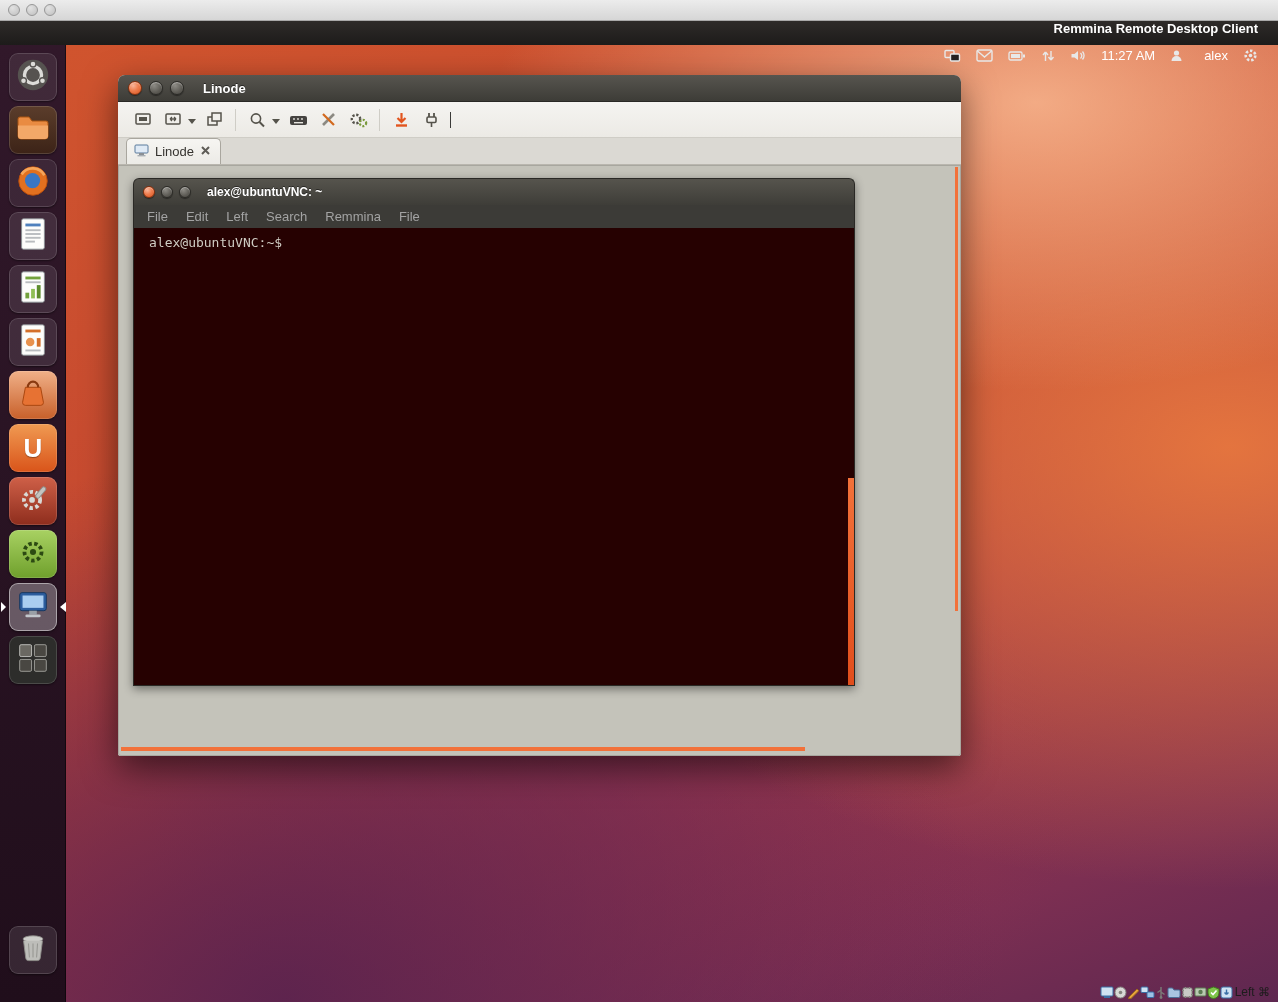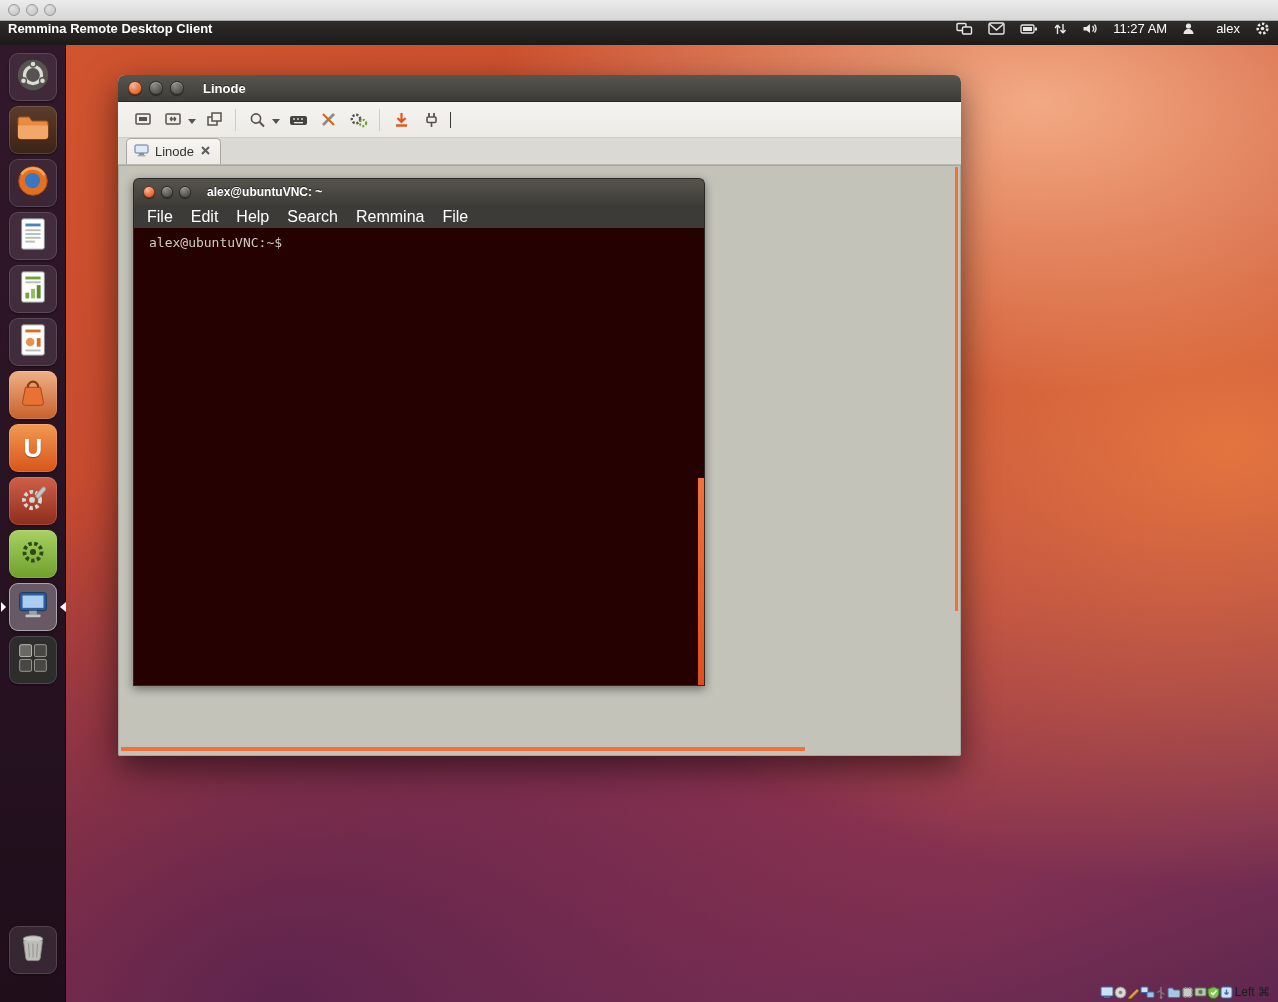--- a/index.html
+++ b/index.html
@@ -8,24 +8,24 @@
 
   
   .vm-titlebar { position:absolute; left:0; top:0; width:1278px; height:21px;
     background:linear-gradient(#ececec,#d6d6d6); border-bottom:1px solid #a9a9a9; z-index:50; }
   .traffic { position:absolute; left:8px; top:4px; display:flex; gap:6px; }
   .tl { width:12px; height:12px; border-radius:50%; background:radial-gradient(circle at 35% 30%, #e2e2e2, #bfbfbf); border:1px solid #979797; }
   .vm-title { position:absolute; left:0; right:0; top:3px; text-align:center; font-size:12px; color:#474747; }
 
   
   .top-panel { position:absolute; left:0; top:21px; width:1278px; height:24px;
-    background:linear-gradient(#2e2b29,#1d1b1a); color:#fff; display:flex; align-items:flex-start;
-    padding:0 8px; z-index:40; }
+    background:linear-gradient(#2e2b29,#1d1b1a); color:#fff; display:flex; align-items:flex-end;
+    padding:0 20px; z-index:40;flex-direction:column; }
   .panel-title { font-weight:bold; font-size:13px; }
-  .panel-right { margin-left:auto; display:flex; align-items:center; gap:15px; }
+  .panel-right { margin-left:auto; display:flex; align-items:center; gap:15px;margin-top:12px; }
   .p-ico { display:flex; align-items:center; }
   .panel-time { font-size:13px; }
   .panel-user-wrap { display:flex; align-items:center; gap:21px; font-size:13px; }
 
   
   .launcher { position:absolute; left:0; top:45px; width:66px; height:957px;
     background:linear-gradient(180deg,#31182a,#200e1b); border-right:1px solid rgba(0,0,0,.5);
     padding-top:3px; z-index:30; }
   .l-item { position:relative; width:66px; height:48px; margin:5px 0; }
   .tile { width:48px; height:48px; margin:0 auto; border-radius:9px; display:flex; align-items:center; justify-content:center;
@@ -80,30 +80,30 @@
   .tab { display:flex; align-items:center; gap:6px; background:linear-gradient(#f6f5f2,#ecebe6);
     border:1px solid #a9a69e; border-bottom:none; border-radius:5px 5px 0 0; padding:4px 9px 4px 7px;
     font-size:13px; color:#35332f; height:26px; }
 
   .r-content { position:absolute; left:0; top:90px; width:843px; height:591px; background:#c4c3ba;
     box-shadow: inset 0 0 0 1px #a8a79f; border-radius:0 0 3px 3px; overflow:hidden; }
   .content-vscroll { position:absolute; right:3px; top:2px; width:3px; height:444px; background:#f2713a; }
   .content-hscroll { position:absolute; left:3px; bottom:5px; width:684px; height:4px; background:#f2713a; }
 
   
-  .terminal-window { position:absolute; left:15px; top:13px; width:572px; height:508px;
+  .terminal-window { position:absolute; left:15px; top:13px; width:722px; height:508px;
     border-radius:6px 6px 0 0; box-shadow:0 3px 10px rgba(0,0,0,.45); }
   .t-titlebar { height:27px; border-radius:6px 6px 0 0;
     background:linear-gradient(#56544d,#3e3d38); border:1px solid #2a2925; border-bottom:none;
     display:flex; align-items:center; padding:0 9px; gap:6px; }
   .wbtn.sm { width:12px; height:12px; }
   .t-title { color:#fff; font-weight:bold; font-size:12px; margin-left:10px; text-shadow:0 -1px 0 rgba(0,0,0,.5); }
   .t-menubar { height:23px; background:#3c3b37; border-left:1px solid #2a2925; border-right:1px solid #2a2925;
     display:flex; align-items:center; padding-left:4px; }
-  .menu-item { color:#ffffff; font-size:16px; padding:2px 9px; }
+  .menu-item { color:#a3a3a3; font-size:13px; padding:2px 9px; }
   .t-body { position:relative; height:458px; background:#260101;
     border-left:1px solid #2a2925; border-right:1px solid #2a2925; border-bottom:1px solid #2a2925;
     padding:5px 7px; }
   .prompt { color:#cfccc3; font-family:"DejaVu Sans Mono", monospace; font-size:13px; white-space:pre;margin-left:8px; }
   .term-scroll { position:absolute; right:0; bottom:0; width:6px; height:207px;
     background:linear-gradient(#f2713a,#e14e1c); }
 
   
   .vbox-status { position:absolute; right:8px; bottom:3px; display:flex; align-items:center; z-index:20; }
   .st-ico { display:flex; align-items:center; }
@@ -423,21 +423,21 @@
     <div class="terminal-window">
       <div class="t-titlebar">
         <span class="wbtn sm close"></span>
         <span class="wbtn sm min"></span>
         <span class="wbtn sm max"></span>
         <span class="t-title">alex@ubuntuVNC: ~</span>
       </div>
       <div class="t-menubar">
         <span class="menu-item">File</span>
         <span class="menu-item">Edit</span>
-        <span class="menu-item">Help</span>
+        <span class="menu-item">Left</span>
         <span class="menu-item">Search</span>
         <span class="menu-item">Remmina</span>
         <span class="menu-item">File</span>
       </div>
       <div class="t-body">
         <span class="prompt">alex@ubuntuVNC:~$</span>
         <div class="term-scroll"></div>
       </div>
     </div>
 

